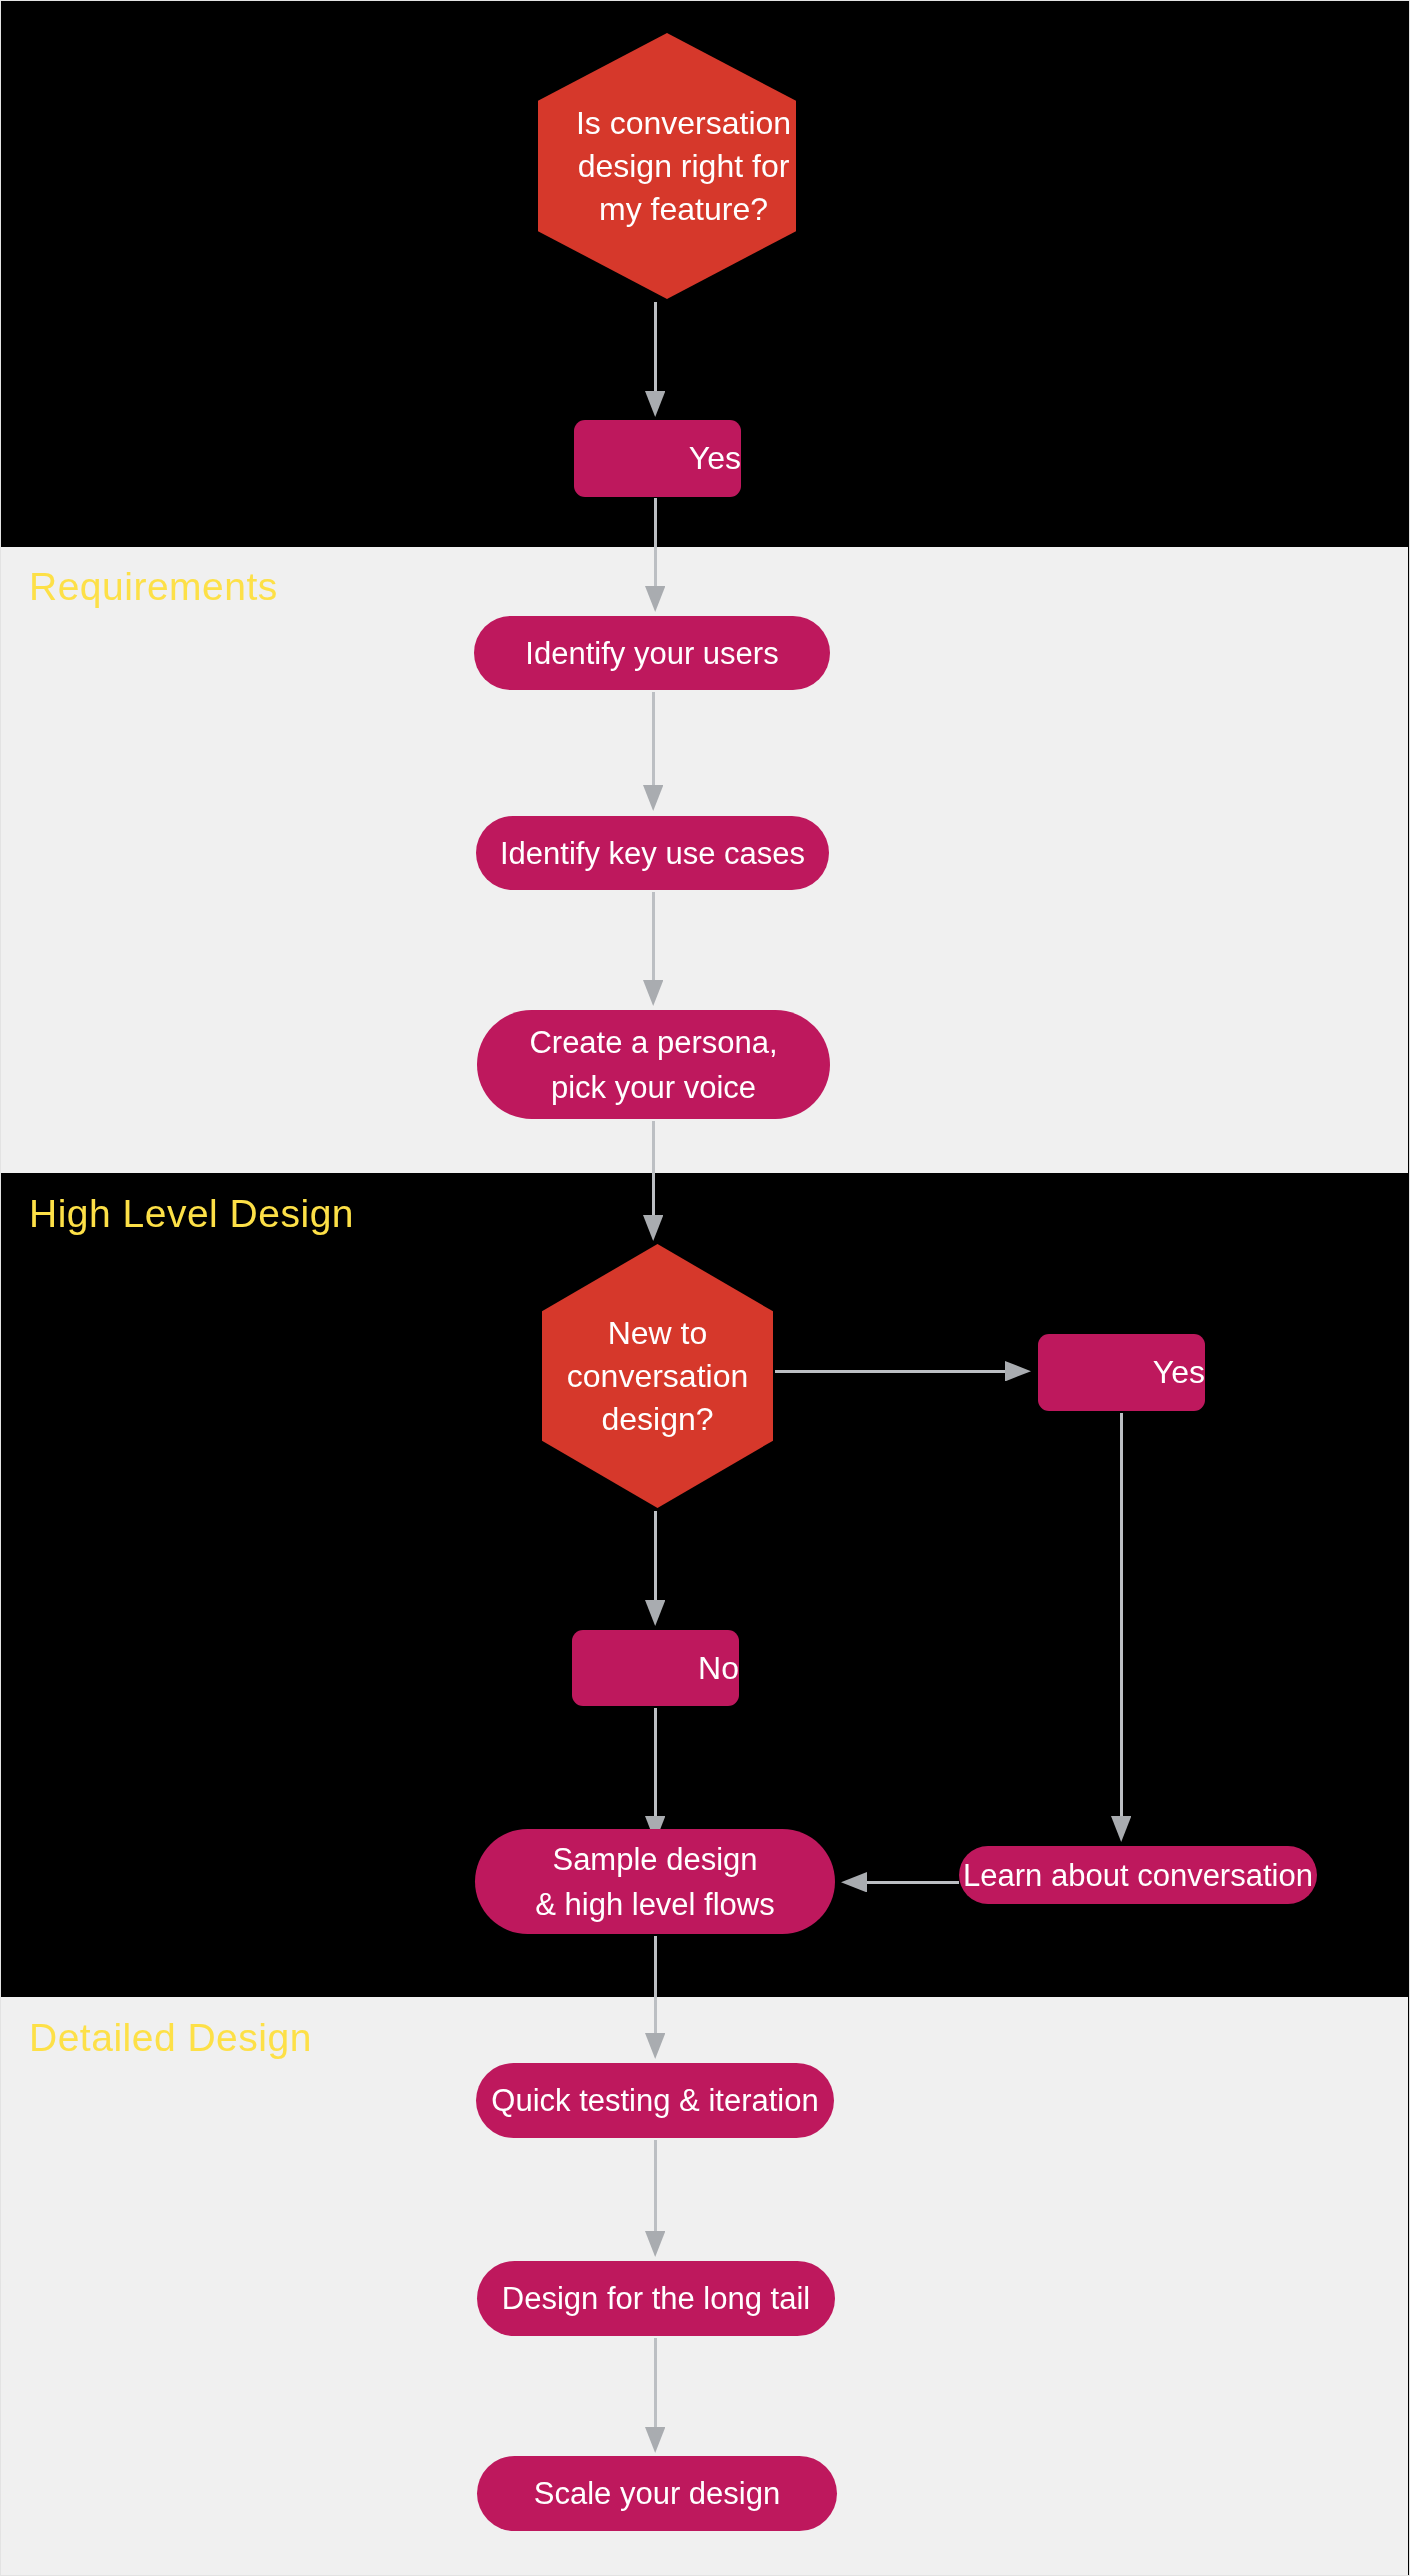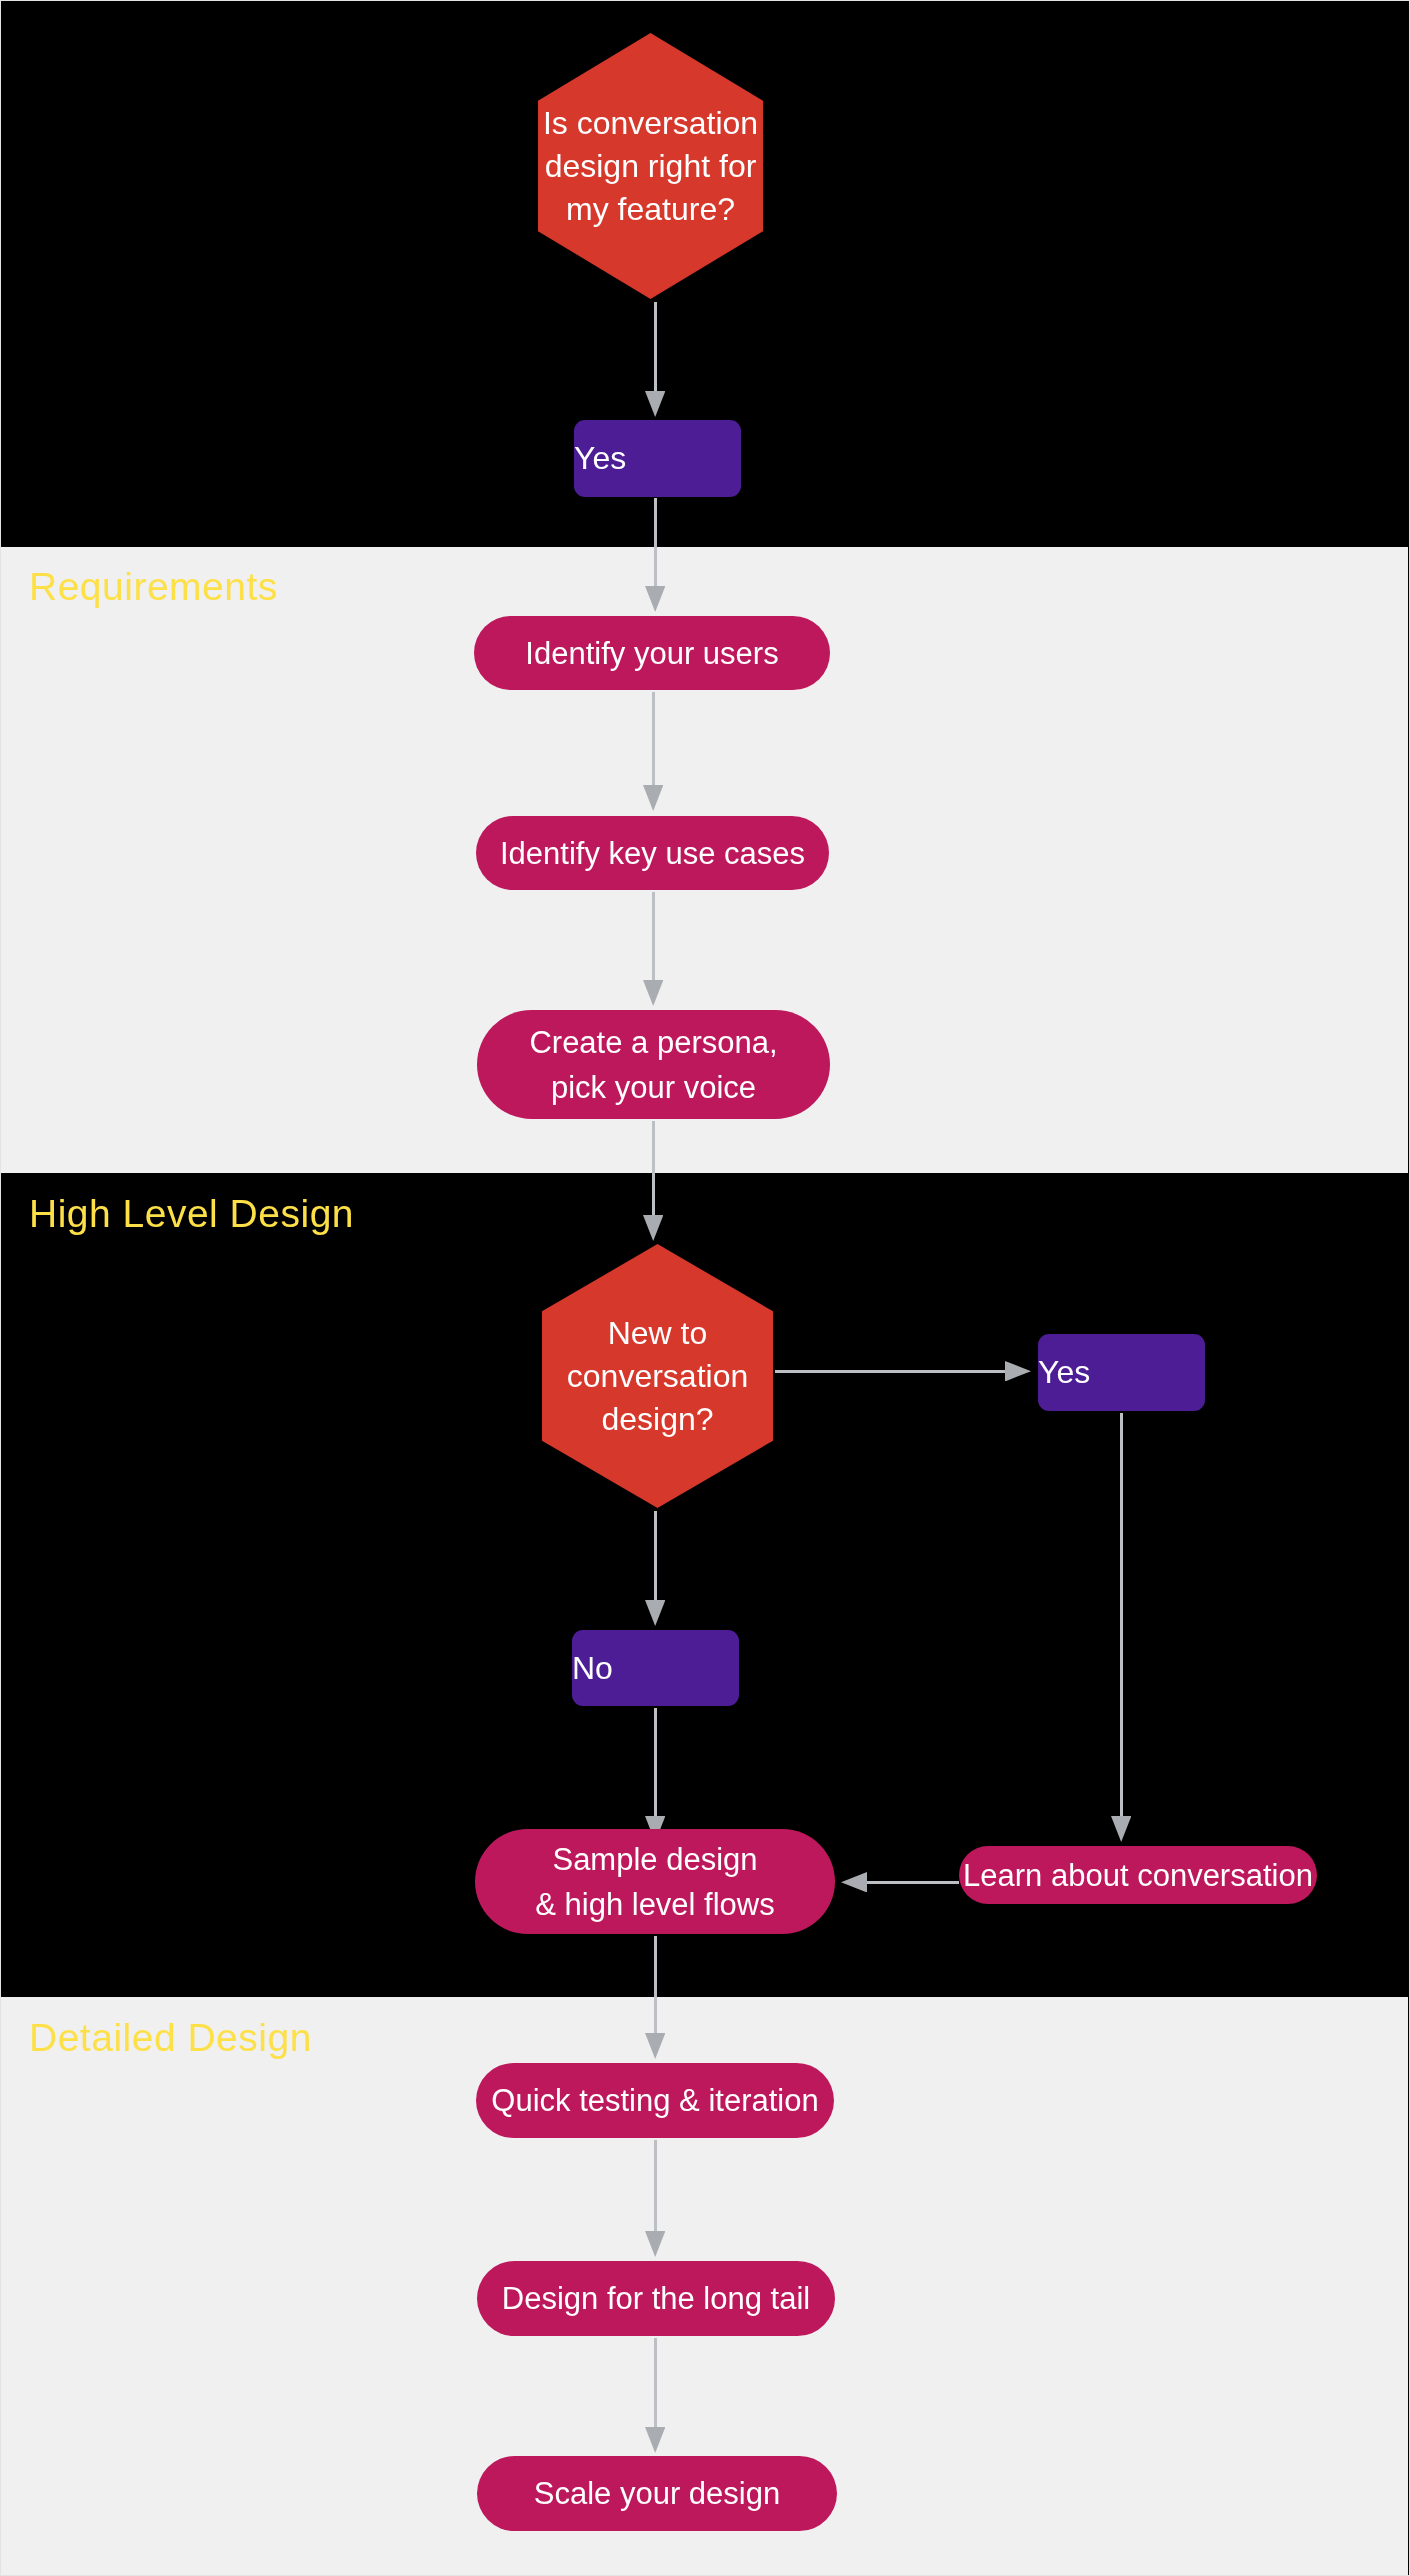--- a/index.html
+++ b/index.html
@@ -20,22 +20,22 @@
     font-size:39px;color:#fde047;letter-spacing:0.5px;
   }
   .hex{
     position:absolute;
     clip-path:polygon(50% 0%,100% 25.5%,100% 74.5%,50% 100%,0% 74.5%,0% 25.5%);
     background:#D6382B;color:#fff;
     display:flex;flex-direction:column;align-items:center;justify-content:center;
     text-align:center;font-size:32px;line-height:43px;font-weight:500;
   }
   .btn{
-    position:absolute;background:#4c1d95;color:#fff;border-radius:11px;
-    display:flex;align-items:center;justify-content:flex-start;
+    position:absolute;background:#be185d;color:#fff;border-radius:11px;
+    display:flex;align-items:center;justify-content:flex-end;
     font-size:32px;font-weight:500;
   }
   .pill{
     position:absolute;background:#be185d;color:#fff;border-radius:927px;
     display:flex;flex-direction:column;align-items:center;justify-content:center;
     text-align:center;font-size:31px;line-height:45px;font-weight:500;
     white-space:nowrap;
   }
   .vline{position:absolute;width:2.8px;background:#BCBFC3;}
   .hline{position:absolute;height:2.8px;background:#BCBFC3;}
@@ -53,21 +53,21 @@
 
   <div class="section sec-dark" style="top:0;height:546px;"></div>
   <div class="section sec-light" style="top:546px;height:626px;"></div>
   <div class="section sec-dark" style="top:1172px;height:824px;"></div>
   <div class="section sec-light" style="top:1996px;height:580px;"></div>
 
   <div class="section-label" style="top:564px;">Requirements</div>
   <div class="section-label" style="top:1191px;">High Level Design</div>
   <div class="section-label" style="top:2015px;">Detailed Design</div>
 
-  <div class="hex" style="left:537px;top:32px;width:225px;height:266px;">
+  <div class="hex" style="left:537px;top:32px;width:225px;height:266px;padding-left:33px;">
     <span>Is conversation</span>
     <span>design right for</span>
     <span>my feature?</span>
   </div>
 
   <div class="vline" style="left:653px;top:301px;height:91px;"></div>
   <div class="ah-down" style="left:644px;top:390px;"></div>
 
   <div class="btn" style="left:573px;top:419px;width:167px;height:77px;">
     <span>Yes</span>

